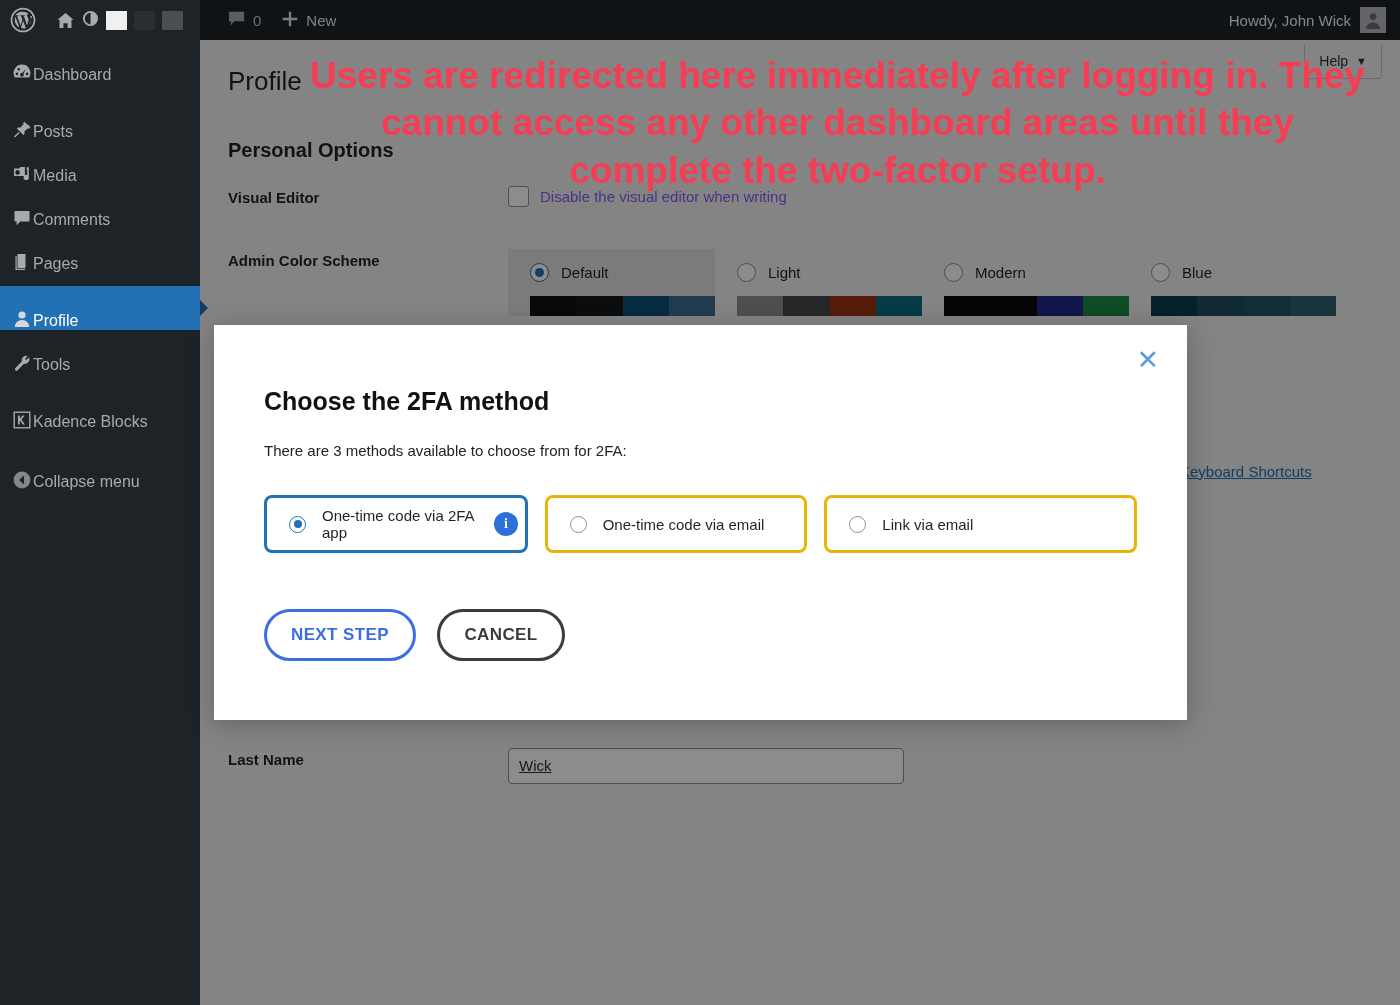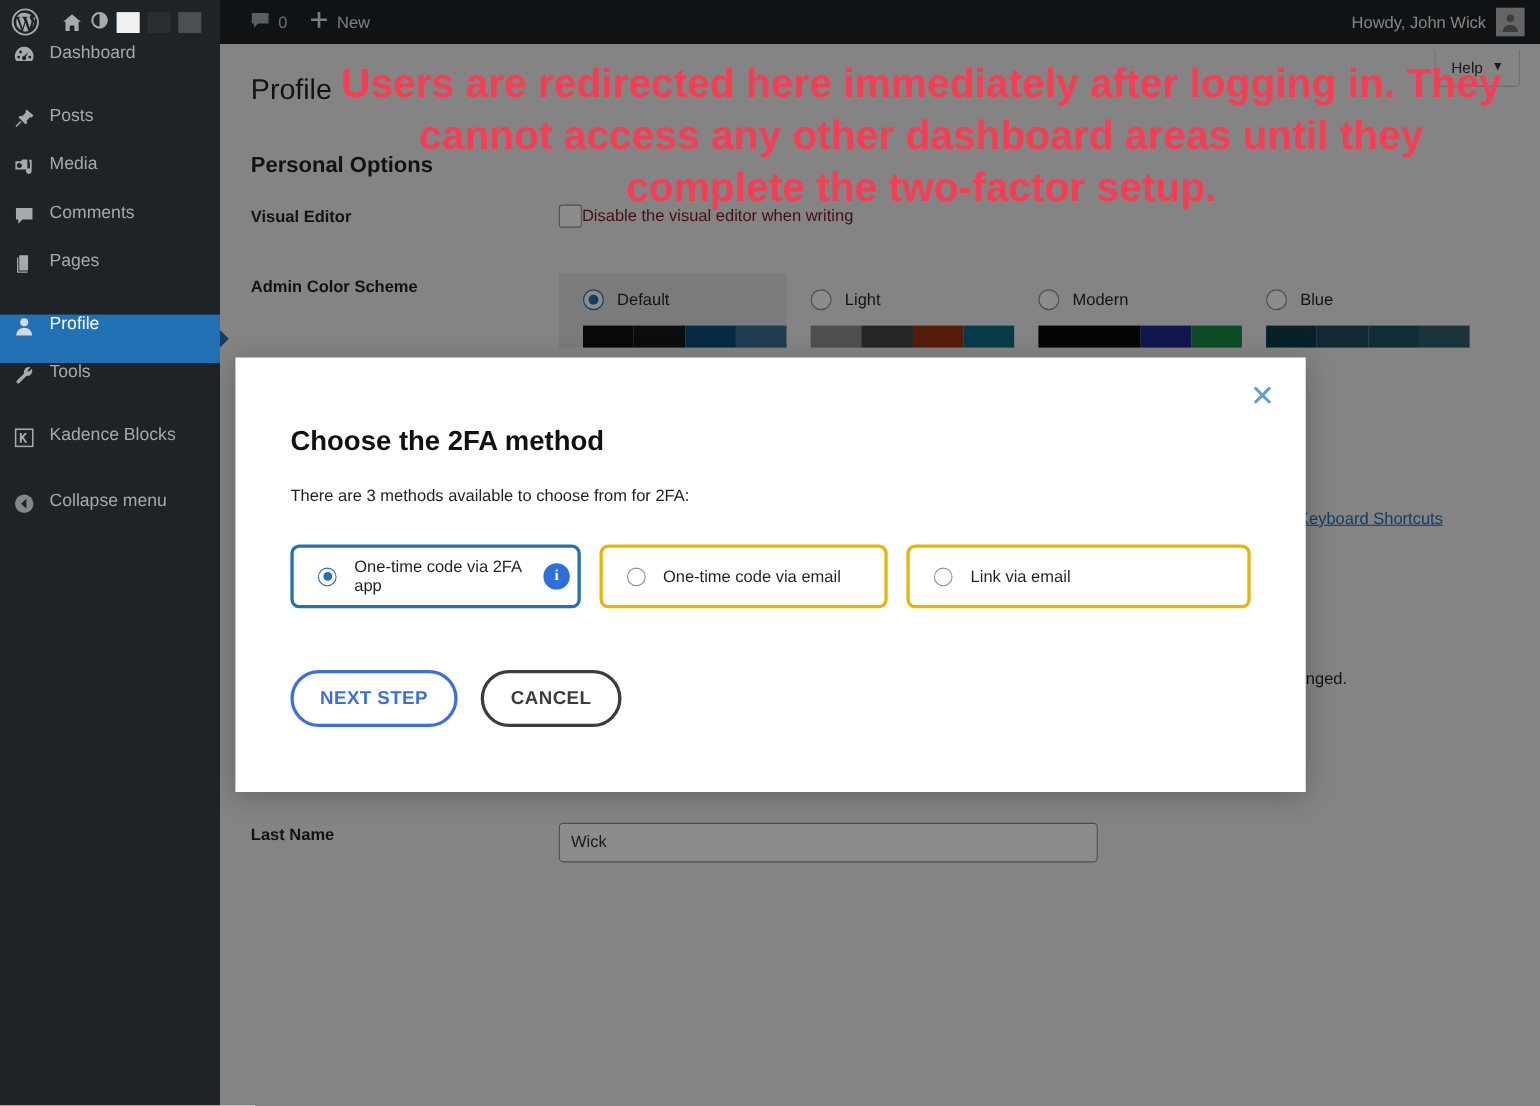--- a/index.html
+++ b/index.html
@@ -37,21 +37,21 @@
     display: flex; align-items: center; justify-content: center;
   }
 
   
   .sidebar {
     position: absolute; top: 40px; left: 0; width: 200px; height: 965px;
     background: #1d2327; z-index: 50;
   }
   .menu-item {
     position: relative;
-    display: flex; align-items: flex-start; gap: 12px;
+    display: flex; align-items: flex-end; 
     height: 44px; padding-left: 11px;
     color: #a7aaad; font-size: 16px;
   }
   .menu-item.sep { margin-top: 13px; }
   .menu-item.active {
     background: #2271b4; color: #fff; font-weight: 400;
   }
   .menu-item.active::after {
     content: ""; position: absolute; right: -8px; top: 50%;
     transform: translateY(-50%);
@@ -78,21 +78,21 @@
     padding: 8px 14px 9px 14px;
     display: flex; align-items: center; gap: 8px;
   }
   h1.page-title { font-size: 26px; font-weight: 400; color: #1d2327; margin: 7px 0 0 0; line-height: 1.3; }
   h2.section-title { font-size: 20px; font-weight: 600; color: #1d2327; margin: 40px 0 0 0; }
 
   .formrow { display: flex; align-items: flex-start; margin-top: 32px; }
   .formlabel { width: 280px; flex: 0 0 280px; font-size: 15px; font-weight: 600; color: #1d2327; padding-top: 3px; }
   .formfield { flex: 1; }
 
-  .cbrow { display: flex; align-items: center; font-size: 15px; color: #7f1d1d; }
+  .cbrow { display: flex; align-items: center; gap: 11px; font-size: 15px; color: #8b5cf6; }
   .cbox { width: 21px; height: 21px; border: 1px solid #8c8f94; border-radius: 3px; background: #fff; flex: 0 0 21px; }
 
   .scheme-grid { display: flex; flex-wrap: wrap; gap: 0 0; width: 830px; }
   .scheme {
     width: 207px; padding: 14px 0 0 22px; position: relative;
   }
   .scheme.selected { background: rgba(0,0,0,0.06); }
   .scheme-head { display: flex; align-items: center; gap: 12px; font-size: 15px; color: #1d2327; }
   .radio {
     width: 19px; height: 19px; border-radius: 50%;
@@ -102,23 +102,23 @@
   .radio.on { border-color: #2271b1; }
   .radio.on::after {
     content: ""; position: absolute; inset: 4px;
     background: #2271b1; border-radius: 50%;
   }
   .swatches { display: flex; margin-top: 14px; width: 185px; height: 20px; }
   .swatches span { flex: 1; }
 
   .hint { font-size: 15px; color: #1d2327; }
   .txtinput {
-    width: 490px; height: 36px; border: 1px solid #8c8f94; border-radius: 4px;
+    width: 396px; height: 36px; border: 1px solid #8c8f94; border-radius: 4px;
     background: #fff; font-size: 15px; color: #2c3338;
-    padding: 0 10px; line-height: 34px;
+    padding: 0 10px; line-height: 34px; text-decoration: underline;
   }
   .txtinput.disabled { background: #f0f0f1; color: #8c8f94; border-color: #dcdcde; }
   .rowflex { display: flex; align-items: center; gap: 14px; }
   .kbd-link { font-size: 15px; color: #2271b1; text-decoration: underline; }
 
   
   .dim {
     position: absolute; top: 0; left: 200px; width: 1200px; height: 1005px;
     background: rgba(0,0,0,0.45); z-index: 70;
   }

